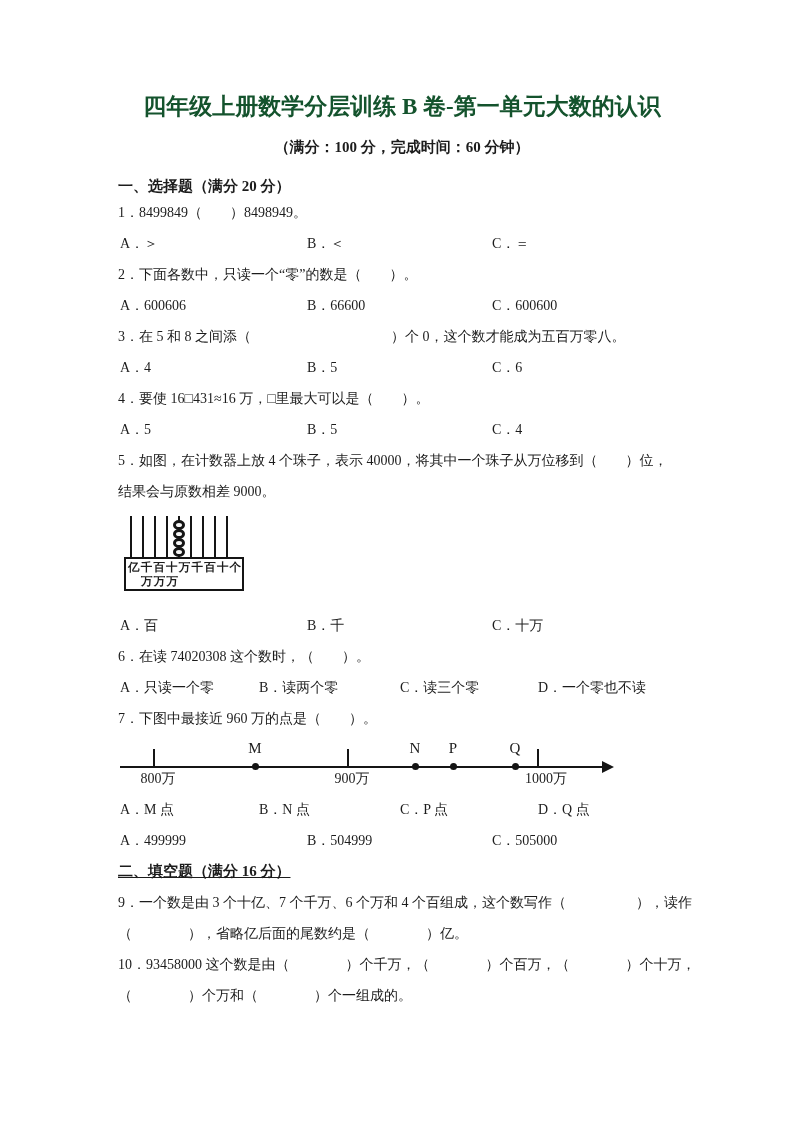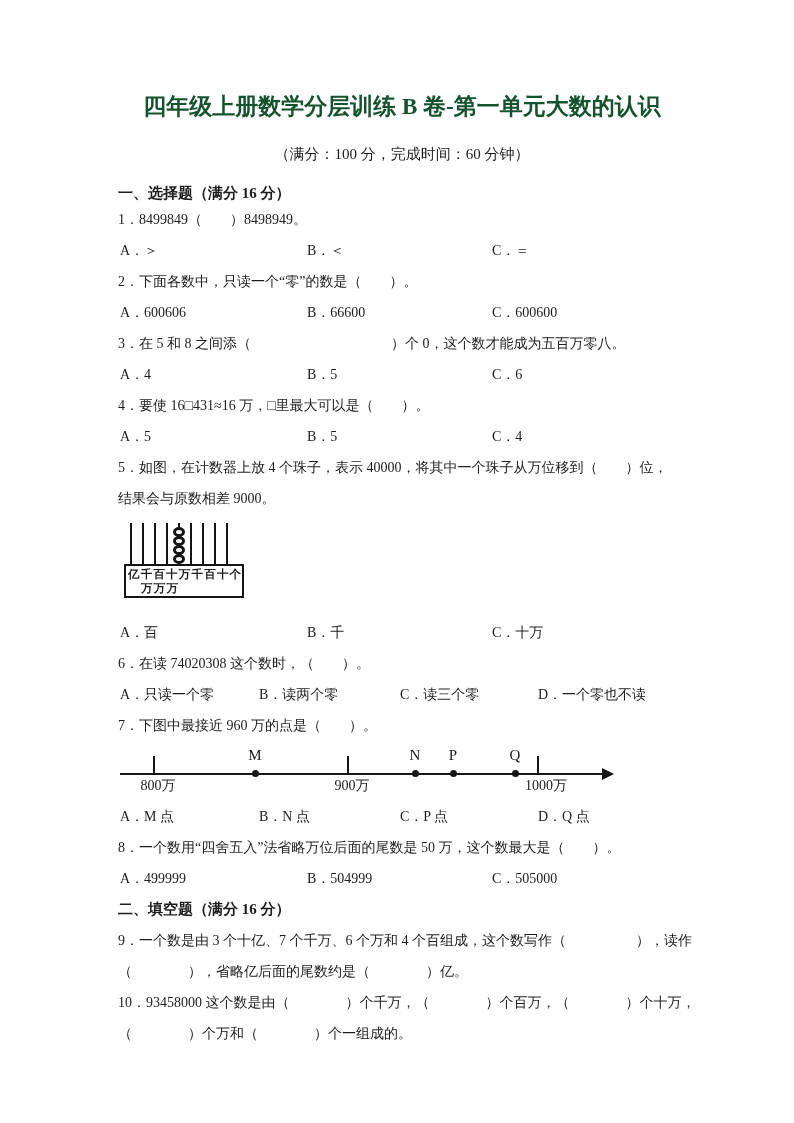--- a/index.html
+++ b/index.html
@@ -14,28 +14,28 @@
     width:794px; height:1123px;
     padding:90px 108px 0 118px;
     overflow:hidden;
     background:#ffffff;
   }
   .title {
     font-size:23px; font-weight:bold; color:#14532d;
     text-align:center; line-height:34px; white-space:nowrap;
   }
   .subtitle {
-    font-size:15px; font-weight:normal; text-align:center;
-    margin-top:18px; line-height:24px;
+    font-size:15px; font-weight:bold; text-align:center;
+    margin-top:11px; line-height:24px;
   }
   .heading {
     font-size:15px; font-weight:bold; margin-top:16px; line-height:22px;
   }
   .heading2 {
-    font-size:15px; font-weight:bold; height:31px; line-height:31px;
+    font-size:15px; font-weight:bold; height:31px; line-height:31px;text-decoration:underline;
   }
   .line {
     font-size:14px; height:31px; line-height:31px; white-space:nowrap;
   }
   .opts { position:relative; }
   .opts span { position:absolute; top:0; white-space:nowrap; }
   .c0{left:2px} .c1{left:189px} .c2{left:374px}
   .d0{left:2px} .d1{left:141px} .d2{left:282px} .d3{left:420px}
 
   
@@ -76,21 +76,21 @@
   .pl0{left:137px}.pl1{left:297px}.pl2{left:335px}.pl3{left:397px}
 </style>
 </head>
 <body>
 
 <div class="page">
 
   <div class="title">四年级上册数学分层训练 B 卷-第一单元大数的认识</div>
   <div class="subtitle">（满分：100 分，完成时间：60 分钟）</div>
 
-  <div class="heading">一、选择题（满分 16 分）</div>
+  <div class="heading">一、选择题（满分 20 分）</div>
 
   <div class="line">1．8499849（　　）8498949。</div>
   <div class="line opts">
     <span class="c0">A．＞</span>
     <span class="c1">B．＜</span>
     <span class="c2">C．＝</span>
   </div>
 
   <div class="line">2．下面各数中，只读一个“零”的数是（　　）。</div>
   <div class="line opts">
@@ -171,21 +171,20 @@
     <div class="plabel pl3">Q</div>
   </div>
 
   <div class="line opts">
     <span class="d0">A．M 点</span>
     <span class="d1">B．N 点</span>
     <span class="d2">C．P 点</span>
     <span class="d3">D．Q 点</span>
   </div>
 
-  <div class="line">8．一个数用“四舍五入”法省略万位后面的尾数是 50 万，这个数最大是（　　）。</div>
   <div class="line opts">
     <span class="c0">A．499999</span>
     <span class="c1">B．504999</span>
     <span class="c2">C．505000</span>
   </div>
 
   <div class="heading2">二、填空题（满分 16 分）</div>
 
   <div class="line">9．一个数是由 3 个十亿、7 个千万、6 个万和 4 个百组成，这个数写作（　　　　　），读作</div>
   <div class="line">（　　　　），省略亿后面的尾数约是（　　　　）亿。</div>

